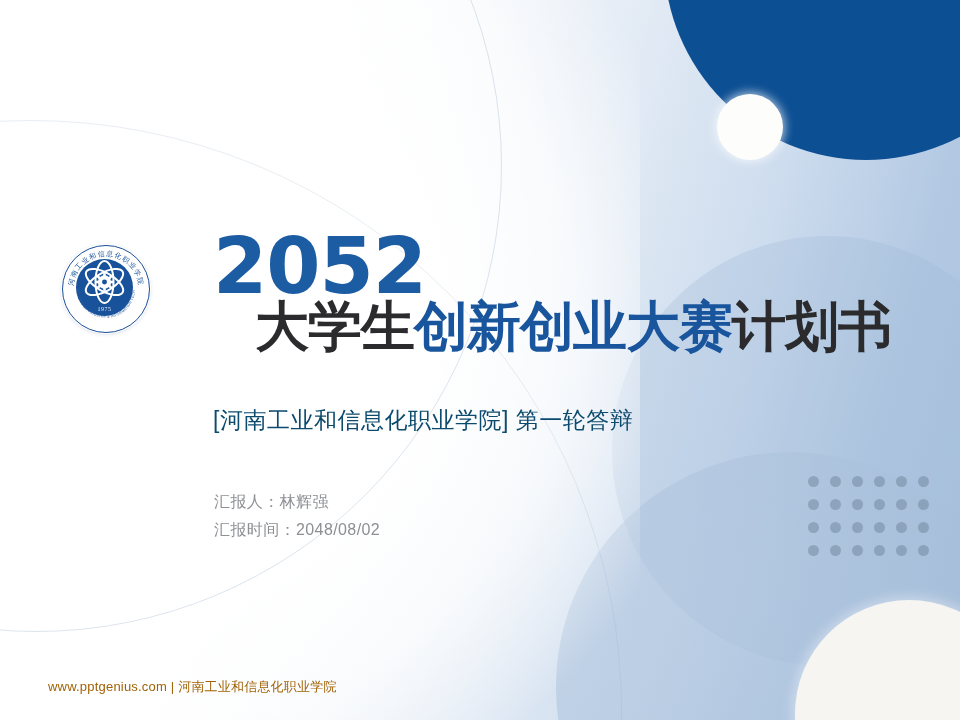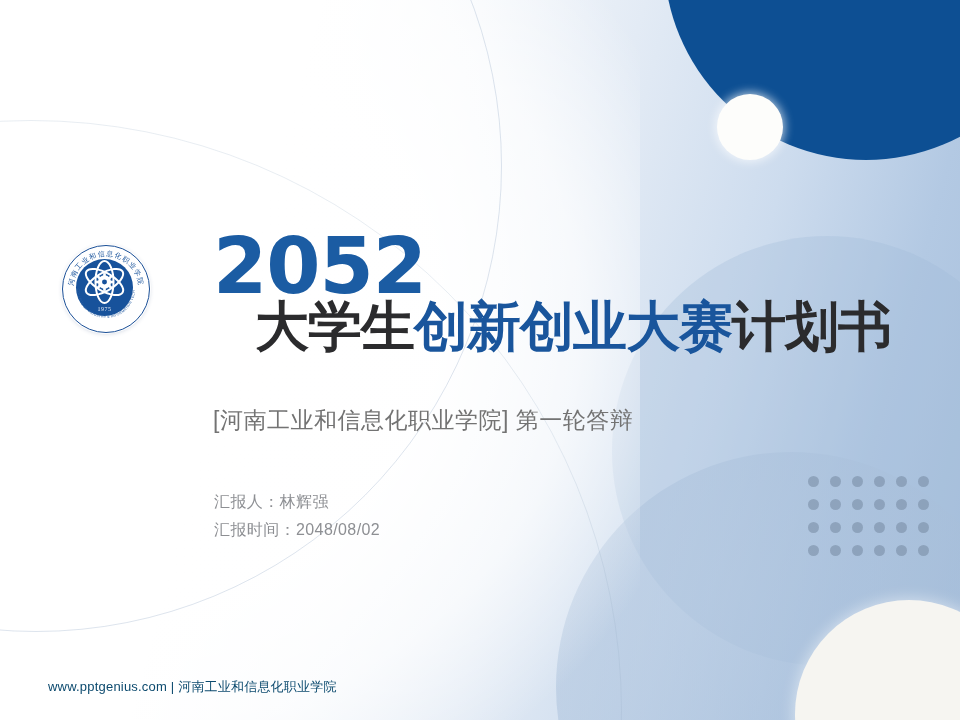--- a/index.html
+++ b/index.html
@@ -216,42 +216,42 @@
     text-align: center;
   }
   .title-dark { color: #2b2b2d; }
   .title-blue { color: #19559c; }
 
   .subtitle {
     position: absolute;
     left: 213px;
     top: 405px;
     font-size: 23px;
-    color: #737373;
+    color: #0c4a6e;
     letter-spacing: 0.5px;
     white-space: nowrap;
   }
 
   .meta {
     position: absolute;
     left: 214px;
     top: 488px;
     font-size: 16px;
     line-height: 1.75;
     color: #8d8f93;
     letter-spacing: 0.4px;
   }
   .meta div { white-space: nowrap; }
 
   .footer {
     position: absolute;
     left: 48px;
     top: 678px;
     font-size: 13px;
-    color: #0c4a6e;
+    color: #a16207;
     letter-spacing: 0.2px;
     white-space: nowrap;
   }
 </style>
 </head>
 <body>
 
 <div id="slide">
 
   <div class="bg-base"></div>

